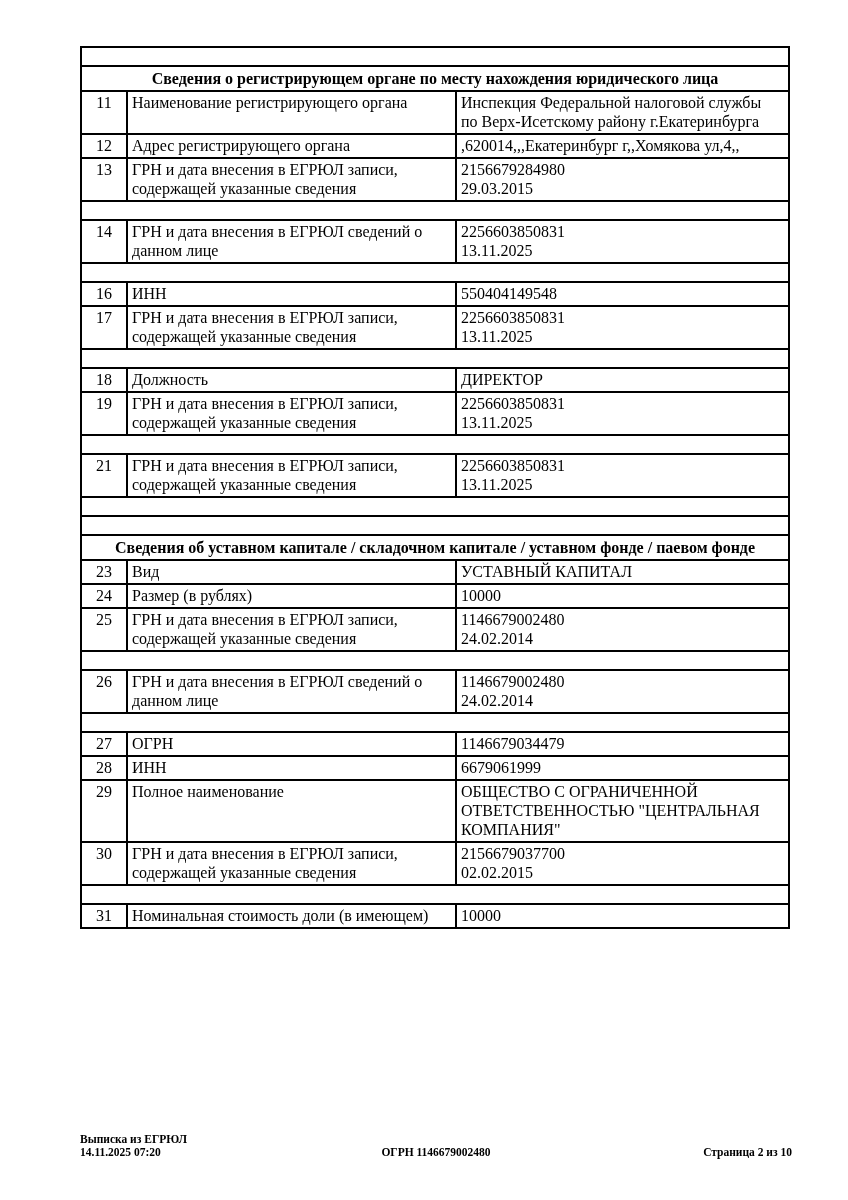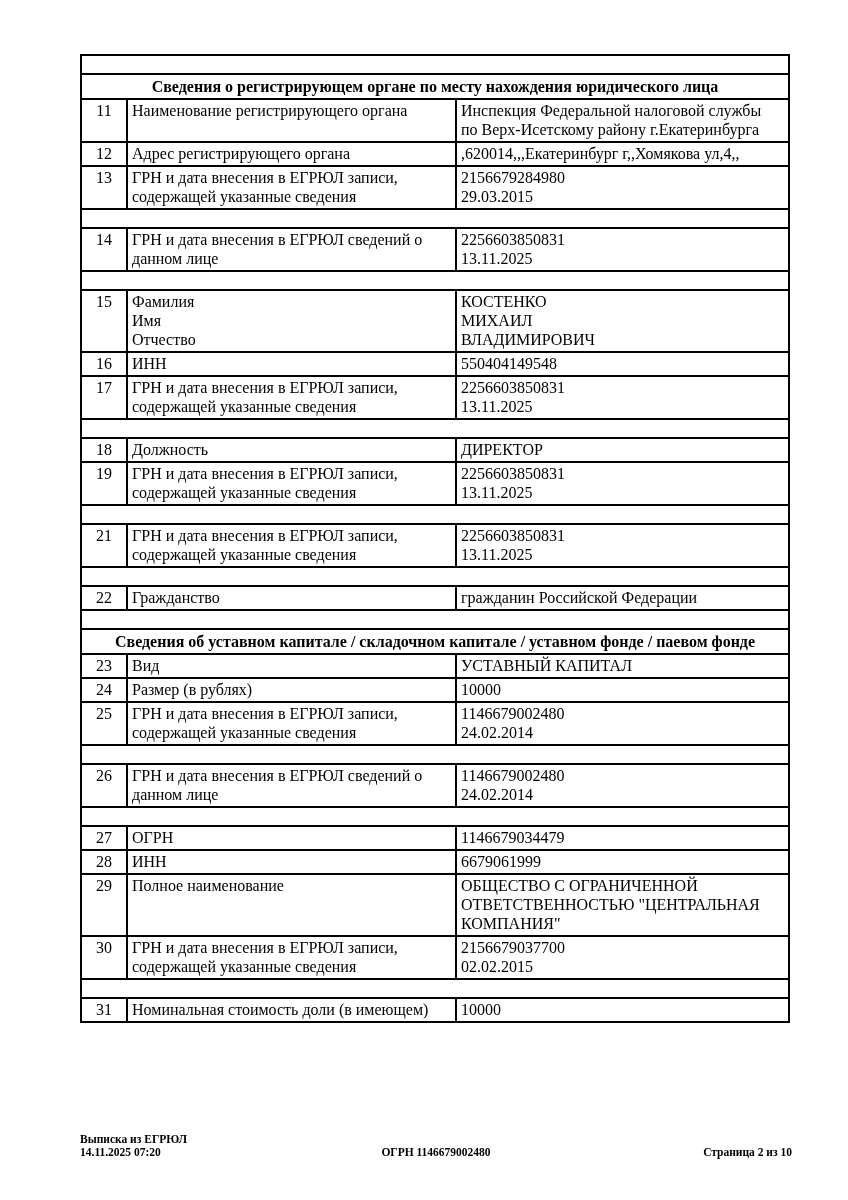--- a/index.html
+++ b/index.html
@@ -14,21 +14,21 @@
     color: #000000;
   }
   .page {
     position: absolute;
     left: 0; top: 0;
     width: 848px; height: 1200px;
     background: #ffffff;
   }
   table.doc-table {
     position: absolute;
-    left: 80px; top: 54px;
+    left: 80px; top: 46px;
     width: 710px;
     border-collapse: collapse;
     table-layout: fixed;
   }
   table.doc-table td {
     border: 2px solid #000000;
     padding: 1px 4px 2px 4px;
     vertical-align: top;
     font-size: 16px;
     line-height: 19px;
@@ -120,33 +120,20 @@
           </td>
           <td class="value">
             <div>2256603850831</div>
             <div>13.11.2025</div>
           </td>
         </tr>
         <tr class="spacer">
           <td colspan="3"></td>
         </tr>
         <tr>
-          <td class="num">15</td>
-          <td class="label">
-            <div>Фамилия</div>
-            <div>Имя</div>
-            <div>Отчество</div>
-          </td>
-          <td class="value">
-            <div>КОСТЕНКО</div>
-            <div>МИХАИЛ</div>
-            <div>ВЛАДИМИРОВИЧ</div>
-          </td>
-        </tr>
-        <tr>
           <td class="num">16</td>
           <td class="label">
             <div>ИНН</div>
           </td>
           <td class="value">
             <div>550404149548</div>
           </td>
         </tr>
         <tr>
           <td class="num">17</td>
@@ -191,29 +178,20 @@
             <div>ГРН и дата внесения в ЕГРЮЛ записи,</div>
             <div>содержащей указанные сведения</div>
           </td>
           <td class="value">
             <div>2256603850831</div>
             <div>13.11.2025</div>
           </td>
         </tr>
         <tr class="spacer">
           <td colspan="3"></td>
-        </tr>
-        <tr>
-          <td class="num">22</td>
-          <td class="label">
-            <div>Гражданство</div>
-          </td>
-          <td class="value">
-            <div>гражданин Российской Федерации</div>
-          </td>
         </tr>
         <tr class="spacer">
           <td colspan="3"></td>
         </tr>
         <tr class="section">
           <td colspan="3">
             <div>Сведения об уставном капитале / складочном капитале / уставном фонде / паевом фонде</div>
           </td>
         </tr>
         <tr>

